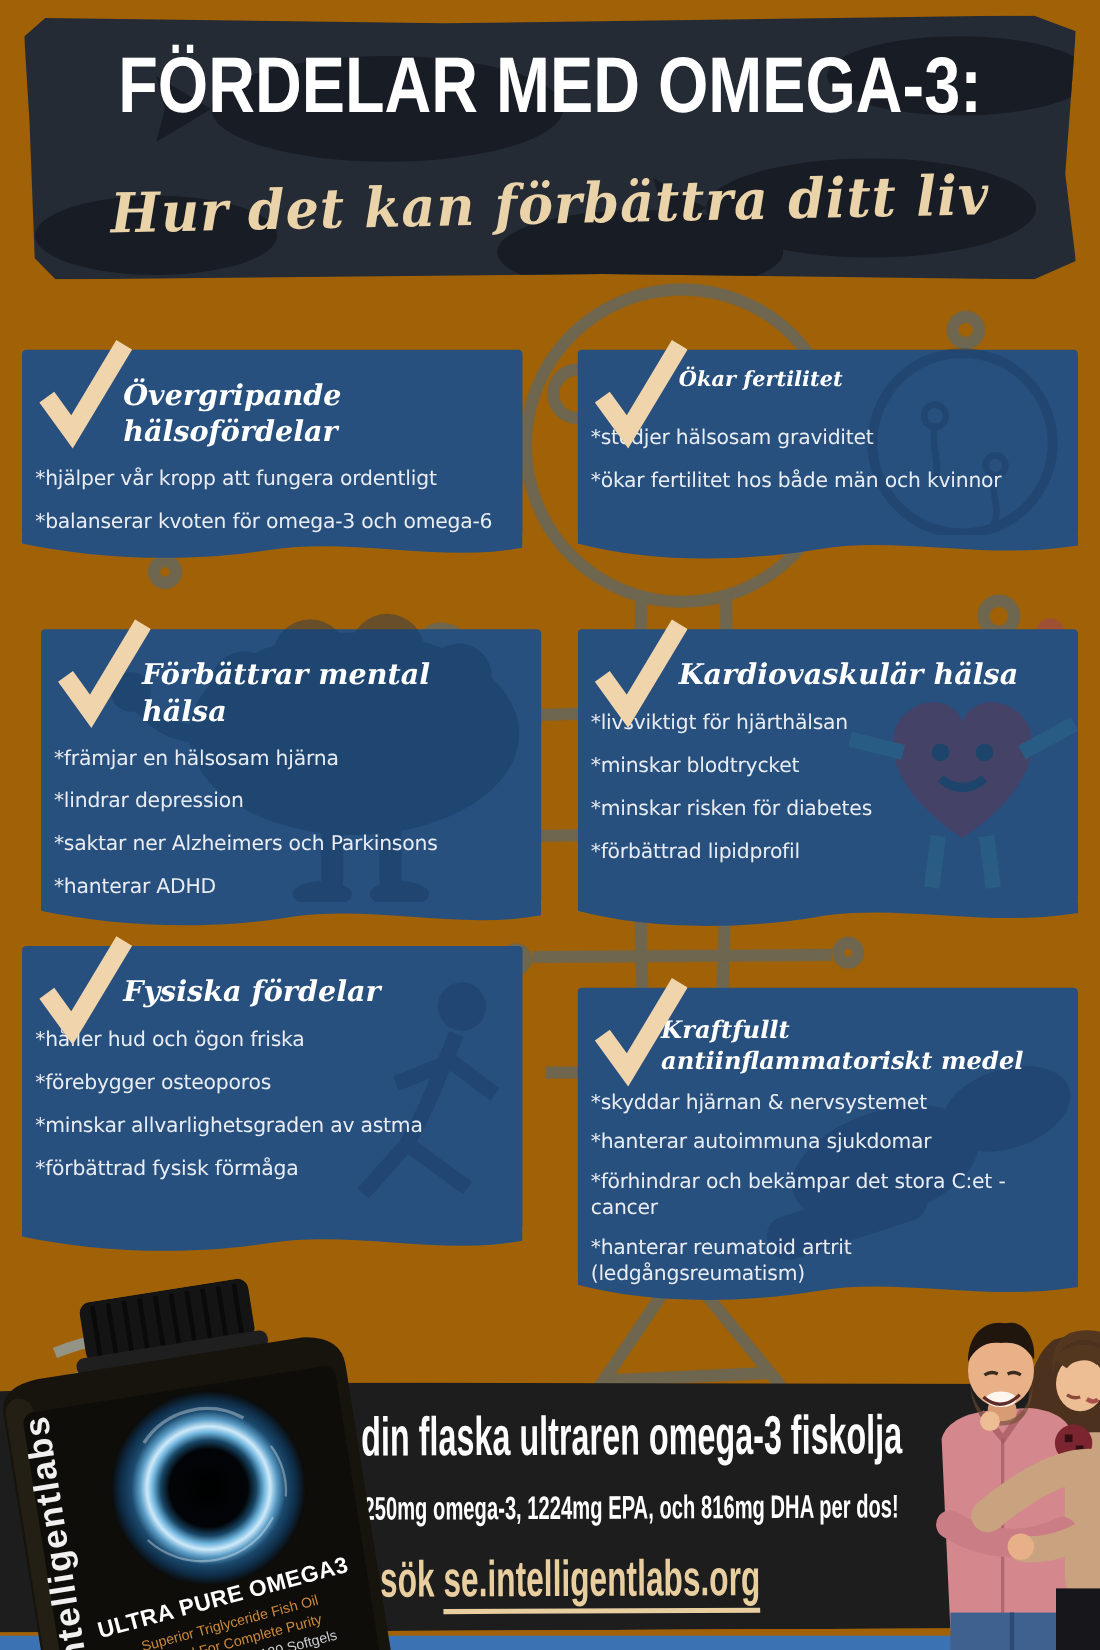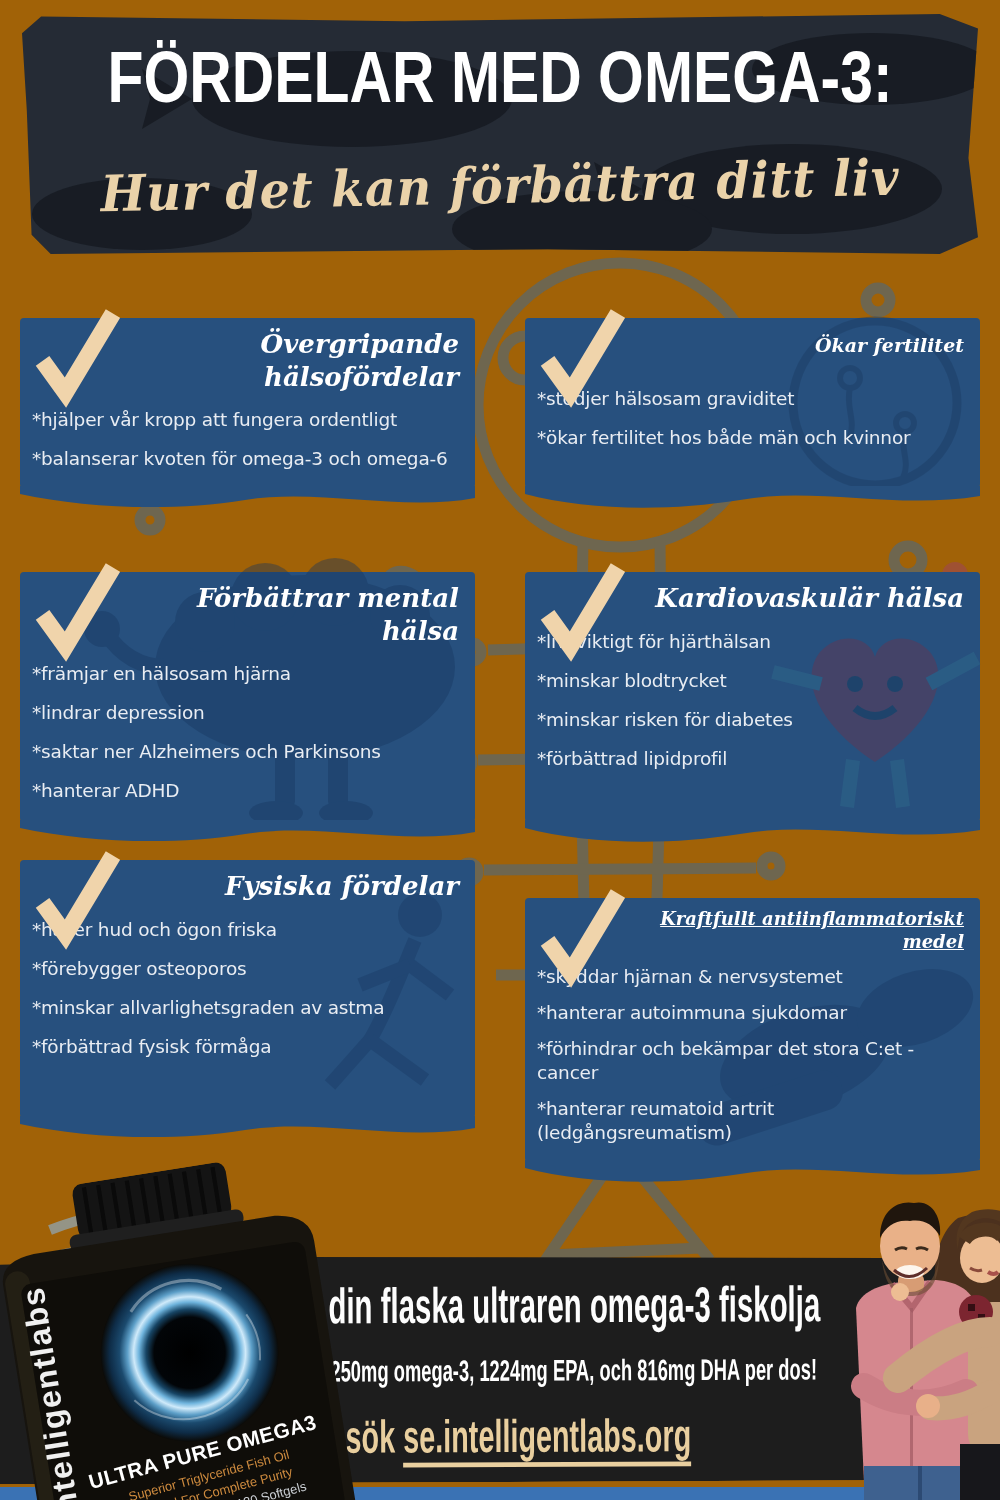--- a/index.html
+++ b/index.html
@@ -35,39 +35,39 @@
 
   
   .box{
     position:absolute;width:455px;background:#27507e;z-index:2;
     border-radius:4px;
   }
   .box .decor{position:absolute;z-index:0;}
   .box-inner{position:relative;z-index:1;}
   .check{position:absolute;left:12px;top:-18px;width:88px;height:114px;z-index:2;}
   .box-title{
-    margin:10px 16px 0 92px;text-align:right;
+    margin:26px 16px 0 92px;text-align:left;
     font-family:"DejaVu Serif",serif;font-style:italic;font-weight:bold;
     font-size:26px;line-height:1.25;color:#ffffff;
   }
   .items{list-style:none;margin:10px 0 0 0;padding:0 8px 26px 12px;}
   .items li{
     font-size:18.5px;letter-spacing:-0.2px;line-height:1.3;
     color:#e9edf3;margin:15px 0;
   }
   .box1{left:20px;top:318px;height:170px;}
   .box1 .items{}
   .box2{left:525px;top:318px;height:170px;}
   .box2 .box-title{margin-top:16px;font-size:19px;}
   .box2 .items{padding-top:4px;}
-  .box3{left:20px;top:572px;height:250px;}
+  .box3{left:37px;top:572px;height:250px;}
   .box4{left:525px;top:572px;height:250px;}
   .box5{left:20px;top:860px;height:258px;}
   .box6{left:525px;top:898px;height:264px;}
-  .box6 .box-title{font-size:18px;margin-left:76px;text-decoration:underline;}
+  .box6 .box-title{font-size:22px;margin-left:76px;}
   .box6 .items li{margin:12px 0;}
   .wave{position:absolute;left:0;bottom:-24px;width:100%;height:26px;}
 
   
   .footer{
     position:absolute;left:-6px;top:1256px;width:1012px;height:226px;
     background:#1d1d1d;z-index:3;transform:rotate(-0.25deg);
     clip-path:polygon(0 3%,30% 0,100% 2%,100% 100%,0 100%);
   }
   .cond{display:inline-block;white-space:nowrap;transform-origin:center;}

